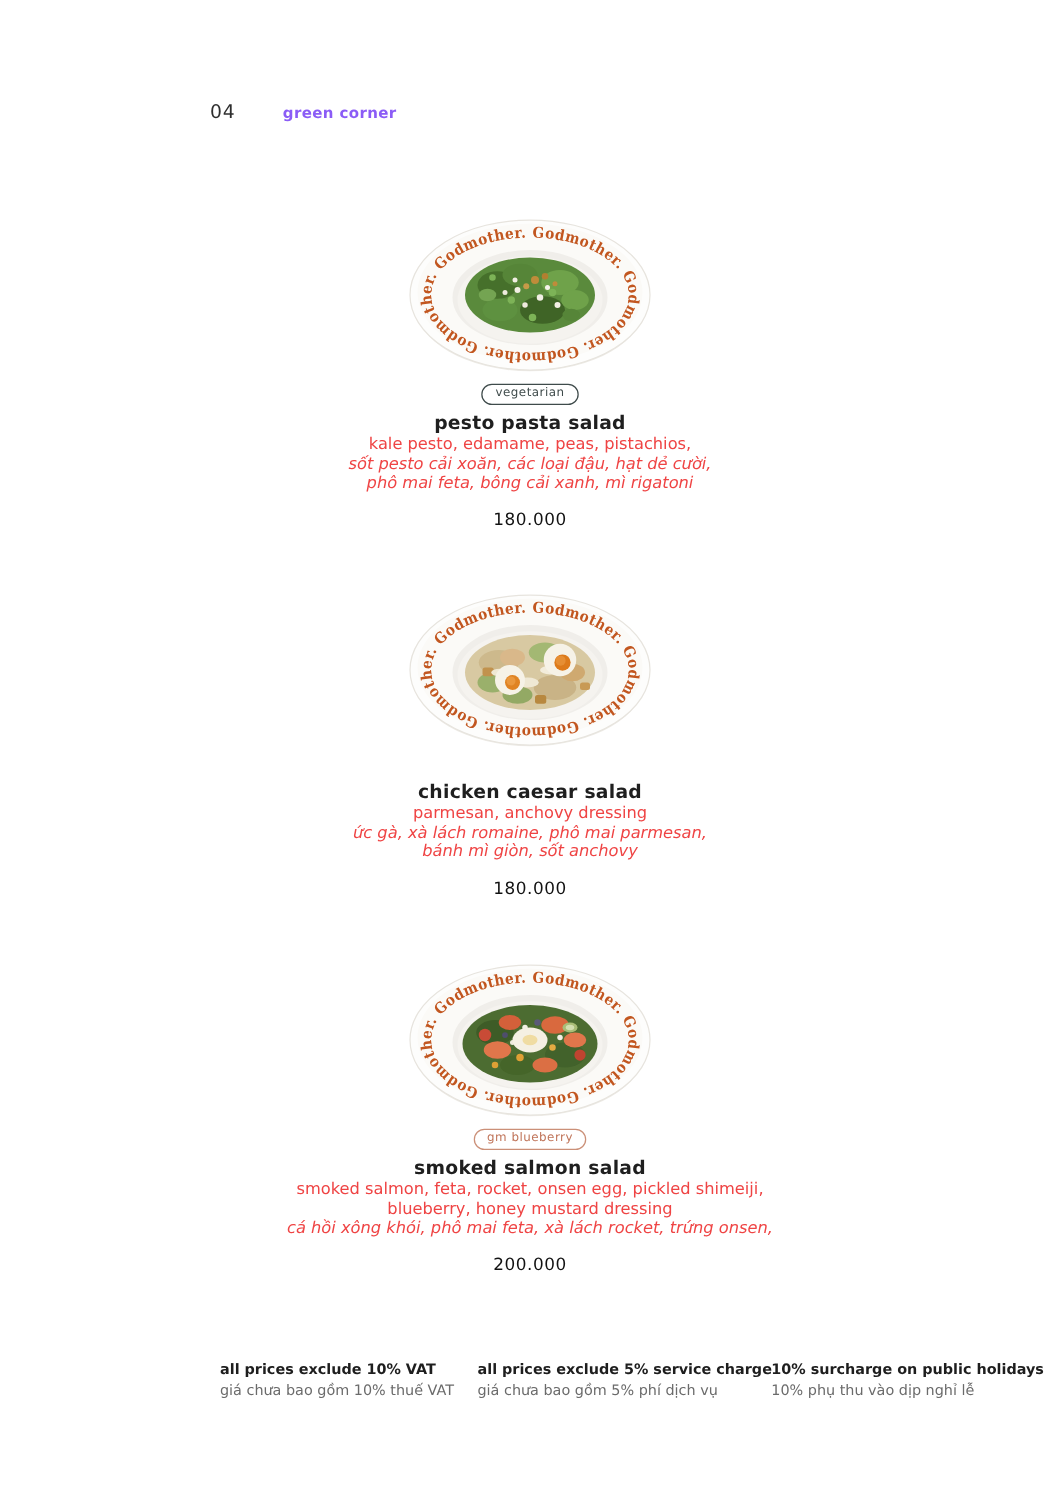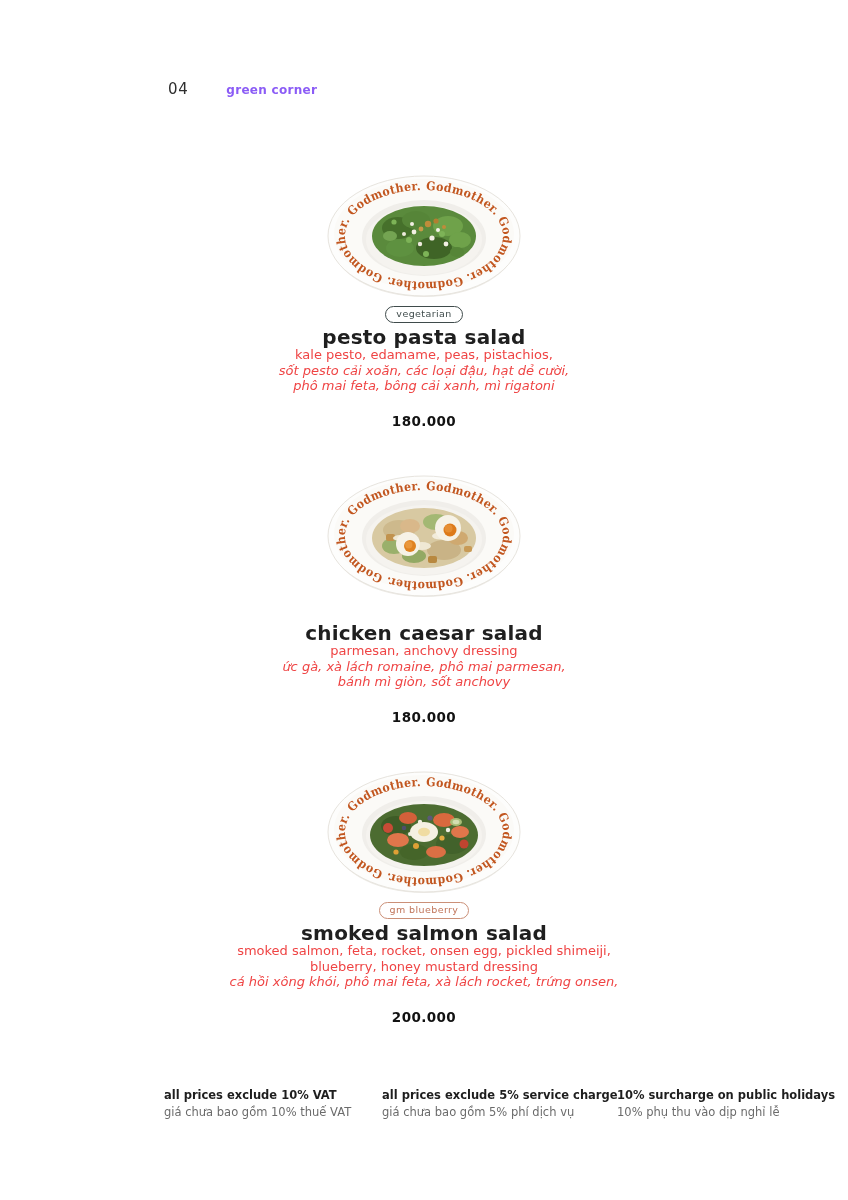--- a/index.html
+++ b/index.html
@@ -14,30 +14,30 @@
   
   .dish{position:absolute;left:0;width:848px;text-align:center;}
   .dish svg{display:block;margin:0 auto;}
   .badge{
     display:inline-block;border:1px solid;border-radius:9px;
     padding:1px 10px 2px;font-size:9.5px;letter-spacing:0.4px;line-height:12px;
     margin-top:2px;background:#fff;
   }
   .badge-vegetarian{color:#3f4b4b;border-color:#3f4b4b;}
   .badge-signature{color:#c0755a;border-color:#cb9078;}
-  .dish-name{font-size:20px;font-weight:bold;color:#1f1f1f;letter-spacing:0.2px;margin-top:7px;line-height:15px;}
+  .dish-name{font-size:15px;font-weight:bold;color:#1f1f1f;letter-spacing:0.2px;margin-top:7px;line-height:15px;}
   .dish-name.no-badge{margin-top:24px;}
   .desc{margin-top:2px;font-size:13px;color:#ef4444;line-height:15.6px;}
   .desc .vi{font-style:italic;}
-  .price{margin-top:20px;font-size:13.5px;font-weight:bold;color:#121212;letter-spacing:0.4px;line-height:15px;}
+  .price{margin-top:14px;font-size:13.5px;font-weight:normal;color:#121212;letter-spacing:0.4px;line-height:15px;}
   
   .footer-col{position:absolute;top:1088px;text-align:left;}
   .footer-col .f-en{font-size:11.5px;font-weight:bold;color:#1e1e1e;line-height:15px;}
   .footer-col .f-vi{font-size:11.5px;color:#6b6b6b;line-height:15px;margin-top:2px;}
-  #fc1{left:164px;} #fc2{left:382px;} #fc3{left:617px;}
+  #fc1{left:176px;} #fc2{left:382px;} #fc3{left:617px;}
   .rim-text{font-family:"DejaVu Serif","Liberation Serif",serif;font-weight:bold;font-size:12px;fill:#c2561f;letter-spacing:0.4px;}
 </style>
 </head>
 <body>
 
 <div id="page">
 
   <div class="header">
     <span class="page-num">04</span>
     <span class="section-title">green corner</span>

